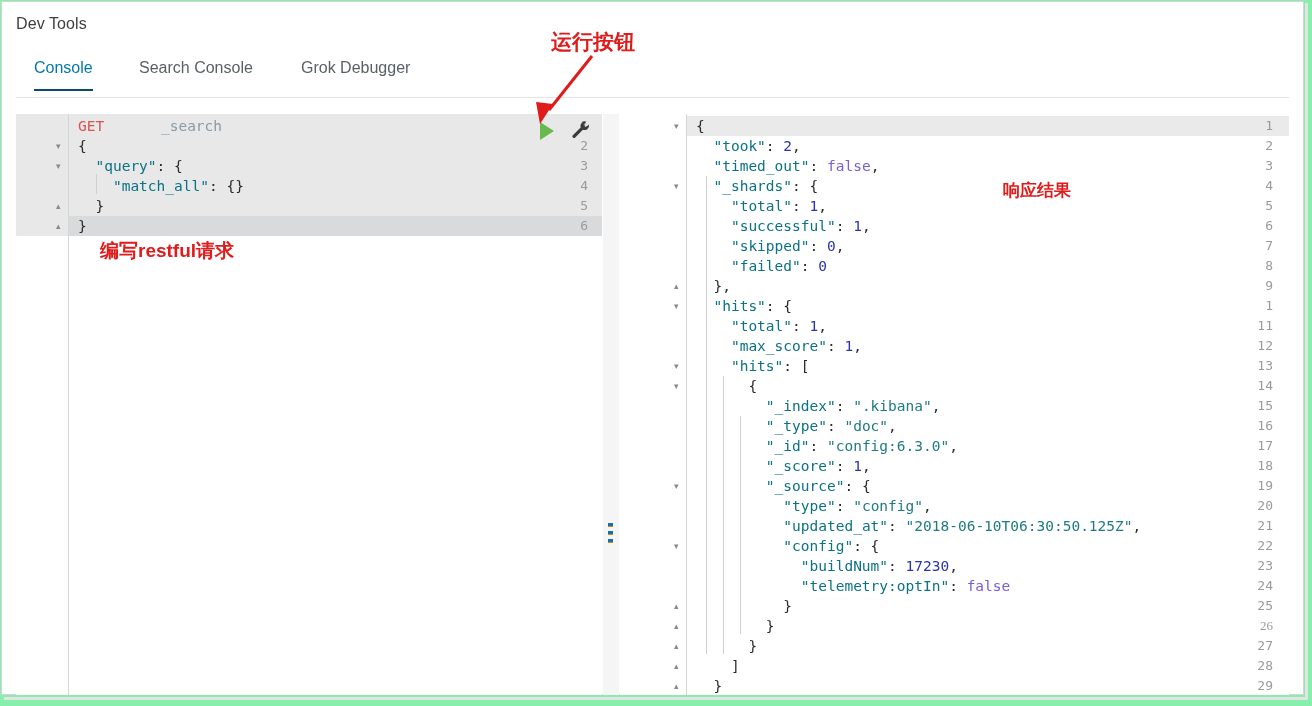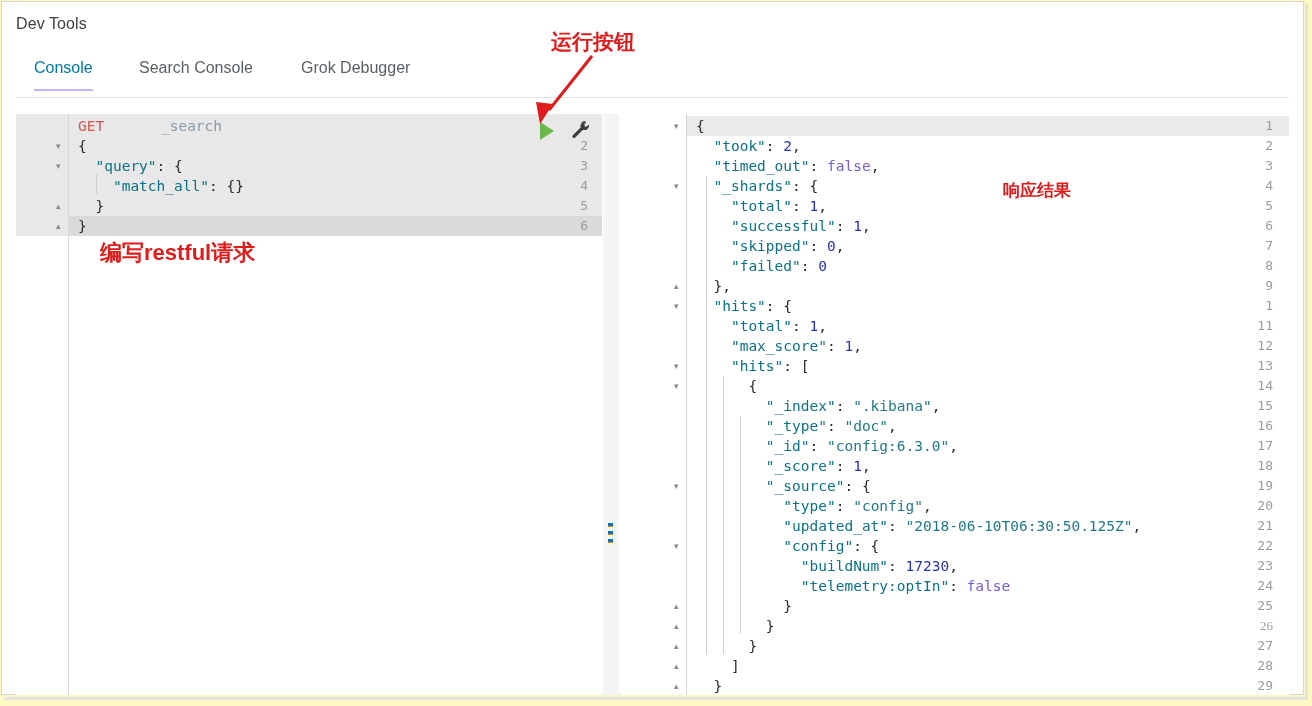--- a/index.html
+++ b/index.html
@@ -6,21 +6,21 @@
     margin: 0;
     padding: 0;
     background: #ffffff;
     font-family: "Liberation Sans", sans-serif;
   }
   #app {
     position: relative;
     width: 1312px;
     height: 706px;
     overflow: hidden;
-    background: #fef9c3;
+    background: #86efac;
   }
 
   
   .window {
     position: absolute;
     left: 1px;
     top: 1px;
     width: 1303px;
     height: 694px;
     background: #ffffff;
@@ -58,21 +58,21 @@
     position: absolute;
     top: 0;
     font-size: 16px;
     color: #5a6166;
     padding-bottom: 12px;
     cursor: pointer;
     white-space: nowrap;
   }
   .tab.active {
     color: #0079a5;
-    border-bottom: 2px solid #c4b5fd;
+    border-bottom: 2px solid #0c4a6e;
   }
   .tab0 { left: 18px; }
   .tab1 { left: 123px; }
   .tab2 { left: 285px; }
 
   
   .editor-pane {
     position: absolute;
     left: 14px; top: 112px;
     width: 586px; height: 581px;
@@ -231,21 +231,21 @@
   
   .anno {
     position: absolute;
     color: #e01b1b;
     font-family: "DejaVu Sans", sans-serif;
     font-weight: 700;
     white-space: nowrap;
   }
   .anno-run   { left: 551px; top: 28px;  font-size: 21px; }
   .anno-resp  { left: 1003px; top: 179px; font-size: 17px; }
-  .anno-write { left: 100px; top: 238px; font-size: 22px; }
+  .anno-write { left: 100px; top: 238px; font-size: 19px; }
   .anno-write .latin { font-family: "Liberation Sans", sans-serif; }
 
   .arrow-svg {
     position: absolute;
     left: 520px; top: 52px;
     width: 80px; height: 78px;
     pointer-events: none;
   }
 
   

